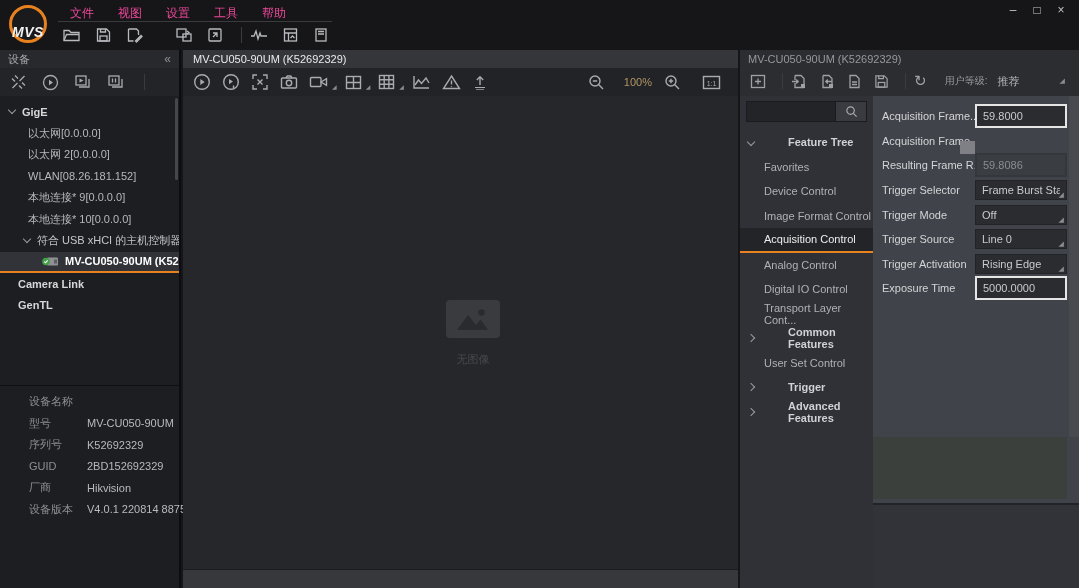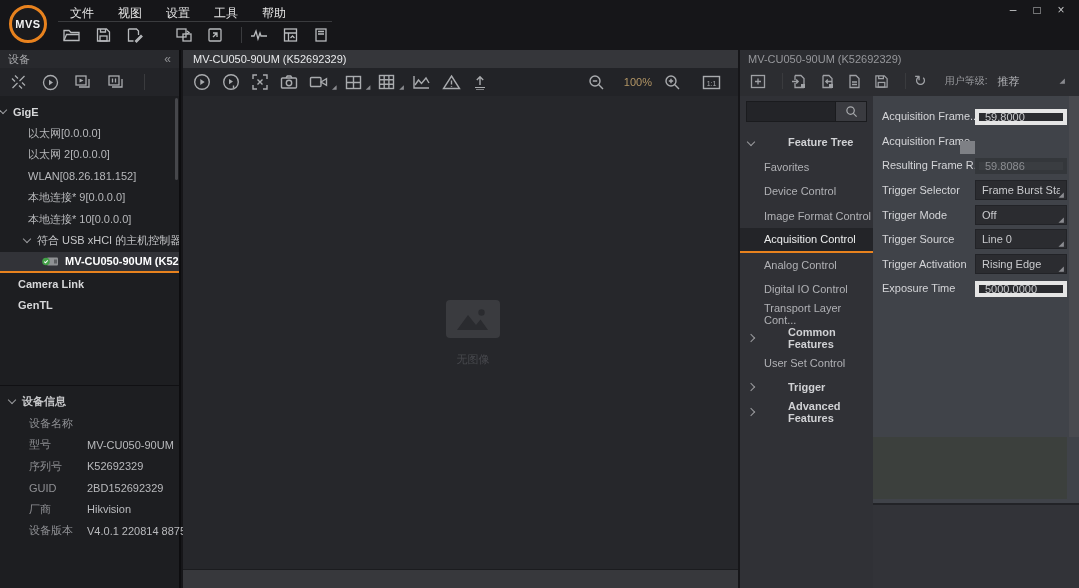--- a/index.html
+++ b/index.html
@@ -11,39 +11,39 @@
   .icon svg{display:block;}
   .ibtn{display:flex;align-items:center;justify-content:center;background:none;border:none;padding:2px;cursor:pointer;}
   .vdiv{width:1px;height:16px;background:#3a3b3e;margin:0 6px;}
   .chev{display:inline-block;width:5px;height:5px;border-right:1.4px solid #9a9b9e;border-bottom:1.4px solid #9a9b9e;flex:none;}
   .chev.down{transform:rotate(45deg);margin-top:-3px;}
   .chev.right{transform:rotate(-45deg);}
   
   .topbar{position:absolute;left:0;top:0;width:100%;height:50px;background:#161619;}
   .logo{position:absolute;left:9px;top:5px;width:38px;height:38px;border-radius:50%;
     border:3px solid #e8821e;box-sizing:border-box;background:#1a1a1d;
-    display:flex;align-items:center;justify-content:center;
-    color:#f2f2f2;font-size:11px;font-weight:bold;letter-spacing:.5px;}
+    display:flex;align-items:flex-end;justify-content:center;
+    color:#f2f2f2;font-size:14px;font-weight:bold;font-style:italic;letter-spacing:.5px;}
   .menus{position:absolute;left:58px;top:2px;display:flex;}
-  .menu-item{padding:3px 12px;font-size:12px;color:#e5e5e5;cursor:pointer;}
+  .menu-item{padding:3px 12px;font-size:12px;color:#ec4899;cursor:pointer;}
   .menuline{position:absolute;left:58px;top:21px;width:274px;height:1px;background:#3a3b3e;}
   .main-toolbar{position:absolute;left:60px;top:25px;display:flex;align-items:center;}
   .main-toolbar .ibtn{margin-right:10px;}
   .win-controls{position:absolute;right:6px;top:2px;display:flex;}
   .win-btn{width:24px;height:17px;border:none;background:none;color:#c3c4c6;font-size:12px;line-height:17px;text-align:center;cursor:pointer;padding:0;}
   
   .left-panel{position:absolute;left:0;top:50px;width:181px;bottom:0;background:#1d1e21;border-right:2px solid #0d0d0f;box-sizing:border-box;}
   .lp-header{height:18px;background:#28292d;display:flex;align-items:center;padding:0 8px;font-size:11px;color:#a9aaad;}
   .lp-collapse{margin-left:auto;color:#8e8f92;font-size:12px;cursor:pointer;}
   .lp-toolbar{height:28px;background:#232428;display:flex;align-items:center;padding:0 8px;}
   .lp-toolbar .ibtn{margin-right:11px;}
   .lp-tree{padding-top:5px;font-size:11px;}
   .trow{height:21.5px;display:flex;align-items:center;color:#b7b8bb;cursor:pointer;box-sizing:border-box;}
   .trow .chev{margin-right:7px;}
-  .trow.group{font-weight:bold;color:#d6d7d9;}
+  .trow.group{font-weight:bold;color:#d6d7d9;padding-left:9px;}
   .trow.child{padding-left:28px;}
   .trow.sub{padding-left:24px;color:#c6c7c9;}
   .trow.device{padding-left:42px;background:#323338;border-bottom:2px solid #e8821e;color:#ffffff;font-weight:bold;}
   .cam-ic{margin-right:6px;}
   .lp-scroll{position:absolute;right:1px;top:48px;width:3px;height:82px;background:#46474b;border-radius:2px;}
   .lp-info{position:absolute;left:0;right:0;top:335px;border-top:1px solid #101013;padding-top:5px;font-size:11px;}
   .info-head{height:21.5px;display:flex;align-items:center;padding-left:9px;font-weight:bold;color:#c6c7c9;}
   .info-head .chev{margin-right:7px;}
   .irow{height:21.5px;display:flex;align-items:center;}
   .ilabel{width:58px;margin-left:29px;color:#8f9094;flex:none;}
@@ -75,21 +75,21 @@
   .search .sbtn{width:30px;background:#3a3b40;border:1px solid #1a1b1e;border-left:none;display:flex;align-items:center;justify-content:center;cursor:pointer;}
   .frow{height:24.5px;display:flex;align-items:center;font-size:11px;color:#b0b1b5;cursor:pointer;box-sizing:border-box;gap:28px;}
   .frow .chev{margin:0 6px 0 8px;}
   .frow.sect{font-weight:bold;color:#d0d1d4;}
   .frow.item{padding-left:24px;}
   .frow.selected{background:#232428;border-bottom:2px solid #e8821e;color:#eceded;}
   .prop-col{position:absolute;left:133px;top:0;right:0;bottom:0;background:#404349;padding-top:8px;box-sizing:border-box;}
   .prow{height:24.6px;display:flex;align-items:center;padding:0 12px 0 9px;}
   .plabel{flex:1;font-size:11px;color:#d4d5d8;white-space:nowrap;overflow:hidden;}
   .pctl{width:92px;flex:none;}
-  .pinput{width:100%;height:16px;background:#2b2c30;border:4px solid #e5e5e5;color:#c9cacd;font-size:11px;padding:0 6px;box-sizing:border-box;outline:none;}
+  .pinput{width:100%;height:24px;background:#2b2c30;border:2px solid #e5e5e5;color:#c9cacd;font-size:11px;padding:0 6px;box-sizing:border-box;outline:none;}
   .pinput.disabled{background:#3a3d41;color:#8b8d91;border-color:#34373b;}
   .pselect{position:relative;height:20px;background:#2b2c30;border:1px solid #222327;display:flex;align-items:center;padding:0 6px;font-size:11px;color:#c9cacd;box-sizing:border-box;cursor:pointer;}
   .pselect .tri{position:absolute;right:2px;bottom:0;font-size:7px;color:#8a8b90;}
   .toggle{width:30px;height:13px;background:#232428;position:relative;cursor:pointer;}
   .toggle .knob{position:absolute;right:0;top:0;width:15px;height:13px;background:#7e8085;}
   .desc-box{position:absolute;left:0;right:12px;top:341px;height:62px;background:#3c403d;}
   .prop-bottom{position:absolute;left:0;right:0;top:407px;bottom:0;background:#323338;border-top:2px solid #222327;}
   .prop-scroll{position:absolute;right:0;top:0;width:10px;height:341px;background:#494a4f;}
 </style>
 </head>
@@ -249,24 +249,20 @@
             <path d="M2.3 5.6l1.2 1.2 2.2-2.4" stroke="#fff" stroke-width="1.1" fill="none"></path>
           </svg>
         </span>
       <span style="white-space:nowrap;overflow:hidden;">MV-CU050-90UM (K5269...</span>
     </div>
     <div class="trow group" style="padding-left:18px;">Camera Link</div>
     <div class="trow group" style="padding-left:18px;">GenTL</div>
   </div>
   <div class="lp-scroll"></div>
   <div class="lp-info">
-    <div class="info-head">
-        <span class="chev down"></span>
-        <span>设备信息</span>
-      </div>
     <div class="irow">
         <span class="ilabel">设备名称</span>
         <span class="ivalue"></span>
       </div>
     <div class="irow">
         <span class="ilabel">型号</span>
         <span class="ivalue">MV-CU050-90UM</span>
       </div>
     <div class="irow">
         <span class="ilabel">序列号</span>

